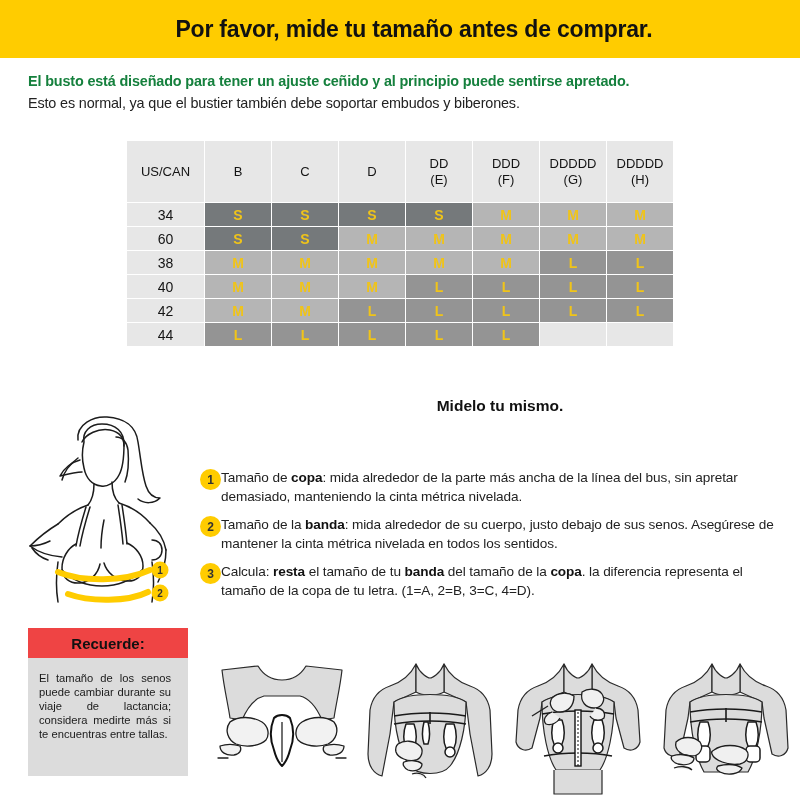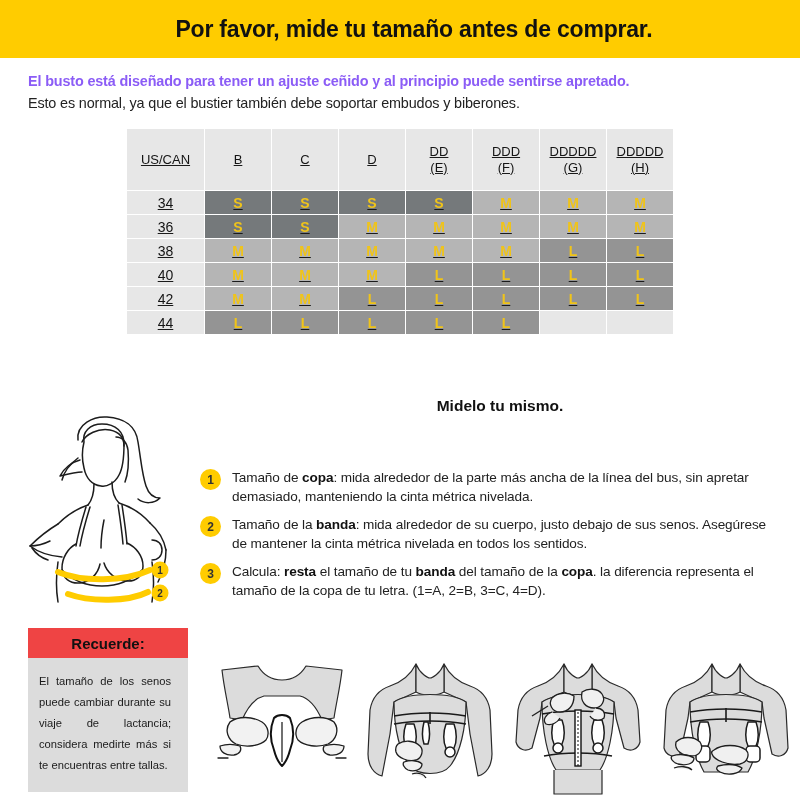--- a/index.html
+++ b/index.html
@@ -20,30 +20,30 @@
   }
   .banner-title {
     font-size: 23px; font-weight: bold; color: #111111;
     letter-spacing: -0.2px;
     margin-left: 28px;
   }
 
   
   .intro { padding: 13px 0 0 28px; }
   .intro-line1 {
-    font-size: 14.4px; font-weight: bold; color: #8b5cf6;
+    font-size: 14.4px; font-weight: bold; color: #15803d;
     letter-spacing: -0.15px; line-height: 20px;
   }
   .intro-line2 {
     font-size: 14.4px; color: #222222;
     letter-spacing: -0.15px; line-height: 21px; margin-top: 2px;
   }
 
   
-  .table-wrap { position: absolute; left: 126px; top: 128px; width: 548px; text-decoration: underline; }
+  .table-wrap { position: absolute; left: 126px; top: 140px; width: 548px; }
   table.size-table { border-collapse: collapse; width: 548px; table-layout: fixed; }
   table.size-table th, table.size-table td {
     border: 1px solid #ffffff;
     text-align: center;
     font-size: 13px;
   }
   table.size-table th {
     background: #E7E7E7; color: #141414;
     height: 62px; font-weight: normal; line-height: 16px;
   }
@@ -79,41 +79,41 @@
   .step { display: flex; align-items: flex-start; margin-bottom: 9px; }
   .step-badge {
     flex: 0 0 auto;
     width: 21px; height: 21px; border-radius: 50%;
     background: #FFCC00; color: #333333;
     font-size: 12px; font-weight: bold;
     display: flex; align-items: center; justify-content: center;
     margin-top: 1px;
   }
   .step-text {
-    margin-left: 11px;
+    margin-left: 0;
     font-size: 13.6px; line-height: 19px; color: #222222;
     letter-spacing: -0.1px;
   }
   .step-text b { font-weight: bold; color: #111111; }
 
   
   .torso { position: absolute; left: 12px; top: 412px; width: 190px; height: 205px; }
 
   
   .recuerde {
     position: absolute; left: 28px; top: 628px; width: 160px;
   }
   .recuerde-head {
     background: #ef4444; height: 30px;
     display: flex; align-items: center; justify-content: center;
     font-size: 15px; font-weight: bold; color: #111111;
   }
   .recuerde-body {
     background: #DCDCDC; padding: 13px 17px 16px 11px;
-    font-size: 11.2px; line-height: 21px; color: #1a1a1a;
+    font-size: 11.2px; line-height: 14px; color: #1a1a1a;
     text-align: justify; min-height: 118px;
   }
 
   
   .howto { position: absolute; left: 212px; top: 662px; width: 584px; height: 134px;
            display: flex; justify-content: space-between; align-items: flex-end; }
   .howto-fig { width: 140px; height: 134px; }
 </style>
 </head>
 <body>
@@ -167,21 +167,21 @@
             <td class="rowhead">34</td>
             <td class="cell s">S</td>
             <td class="cell s">S</td>
             <td class="cell s">S</td>
             <td class="cell s">S</td>
             <td class="cell m">M</td>
             <td class="cell m">M</td>
             <td class="cell m">M</td>
           </tr>
           <tr>
-            <td class="rowhead">36</td>
+            <td class="rowhead">60</td>
             <td class="cell s">S</td>
             <td class="cell s">S</td>
             <td class="cell m">M</td>
             <td class="cell m">M</td>
             <td class="cell m">M</td>
             <td class="cell m">M</td>
             <td class="cell m">M</td>
           </tr>
           <tr>
             <td class="rowhead">38</td>

